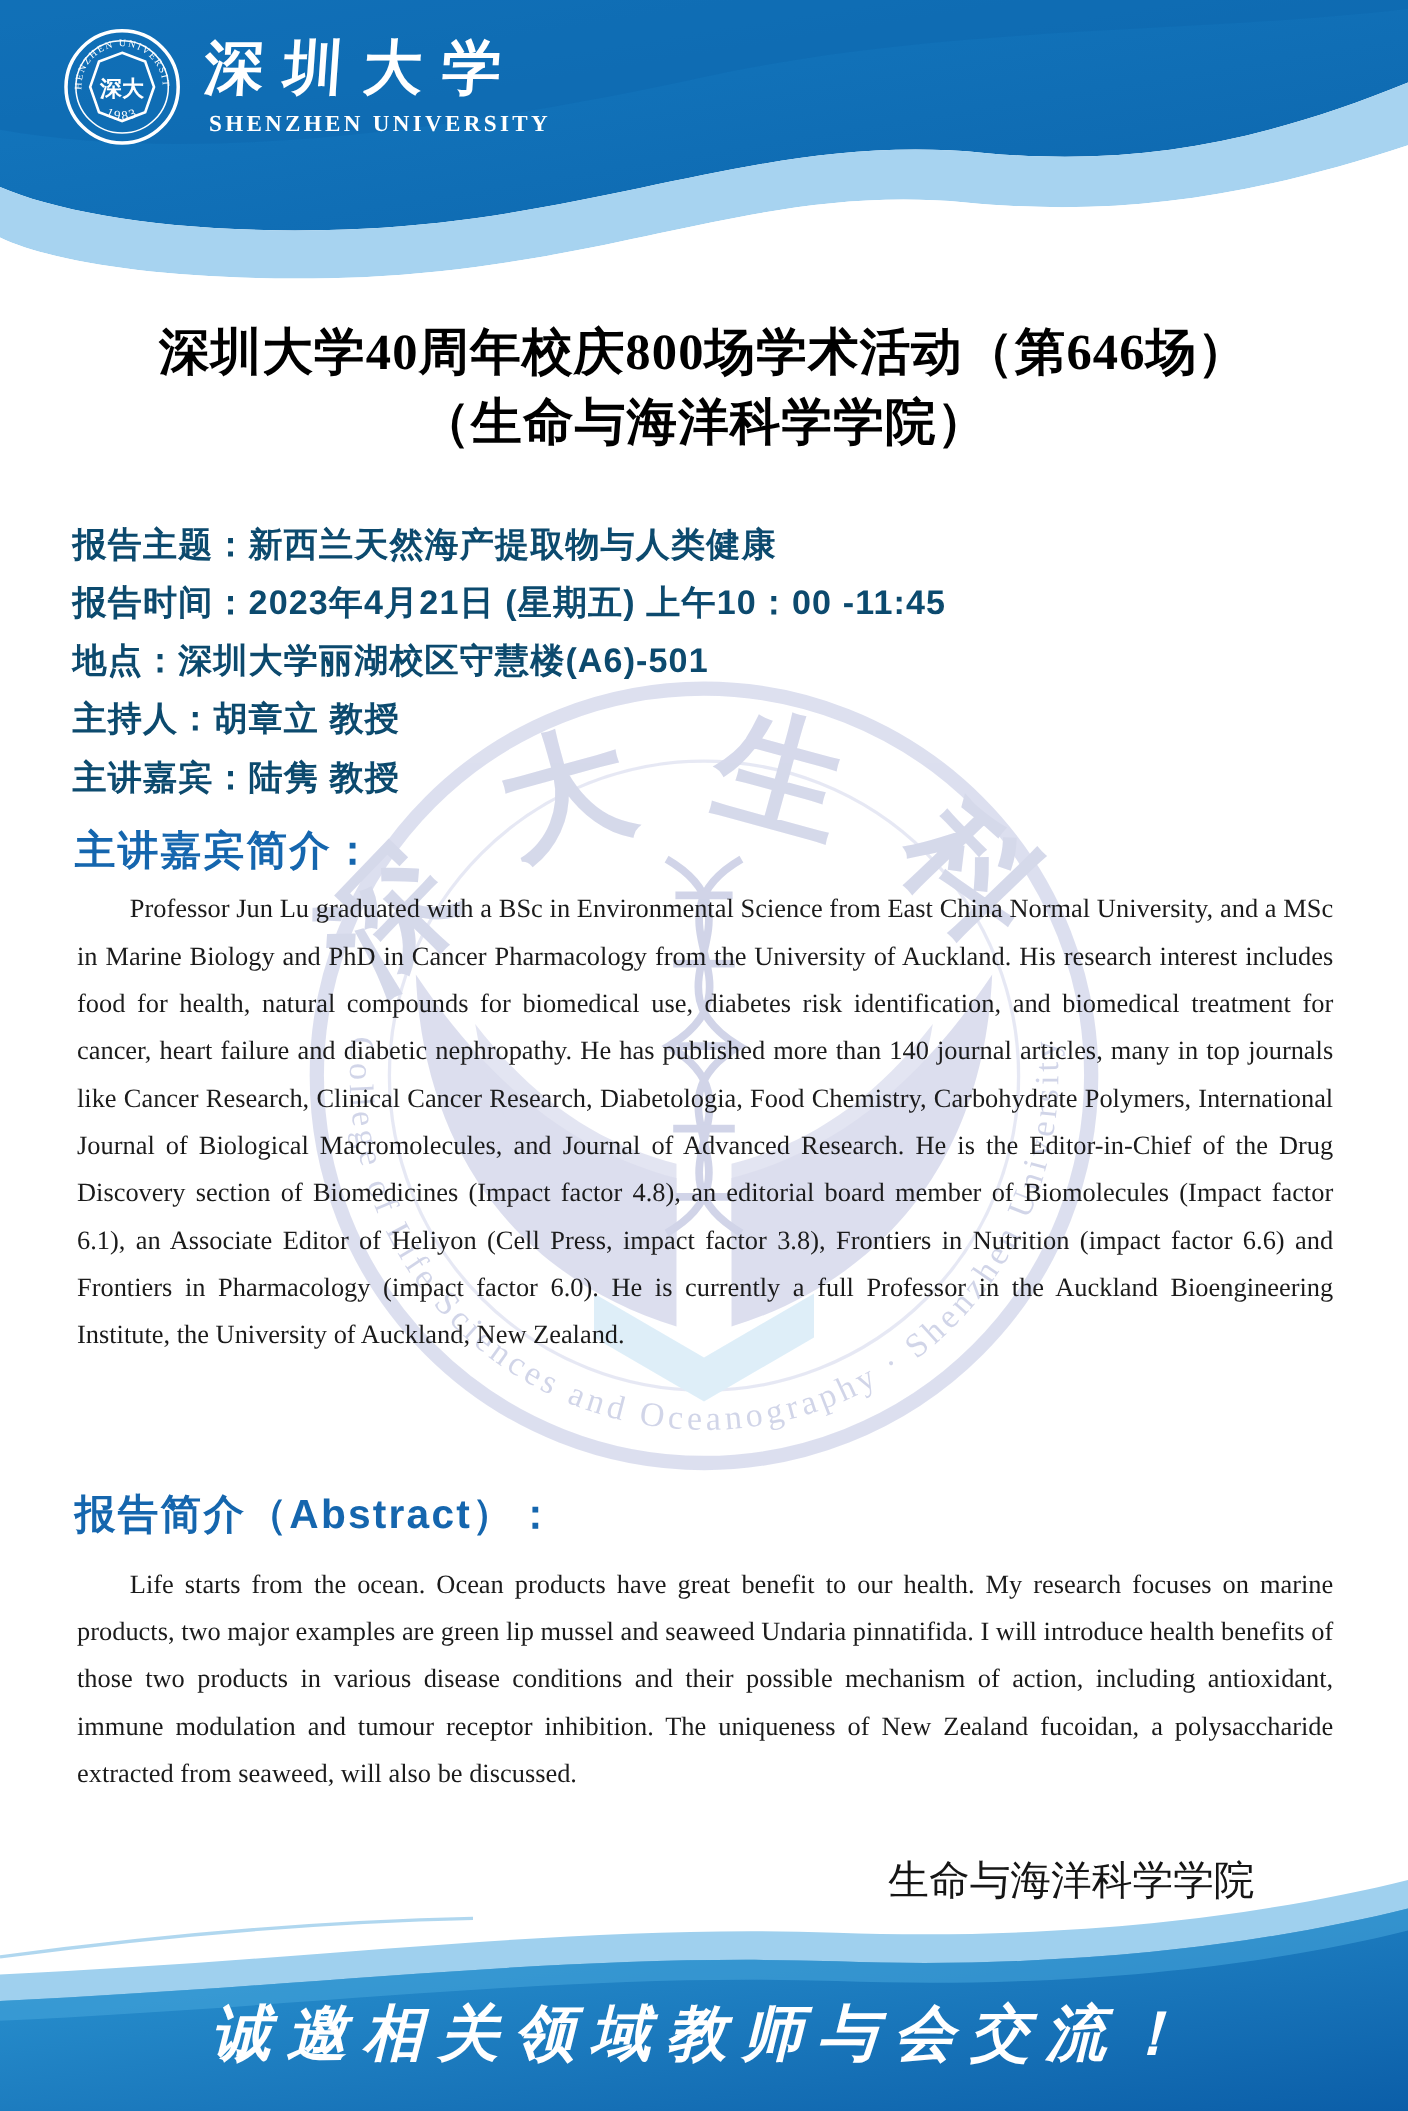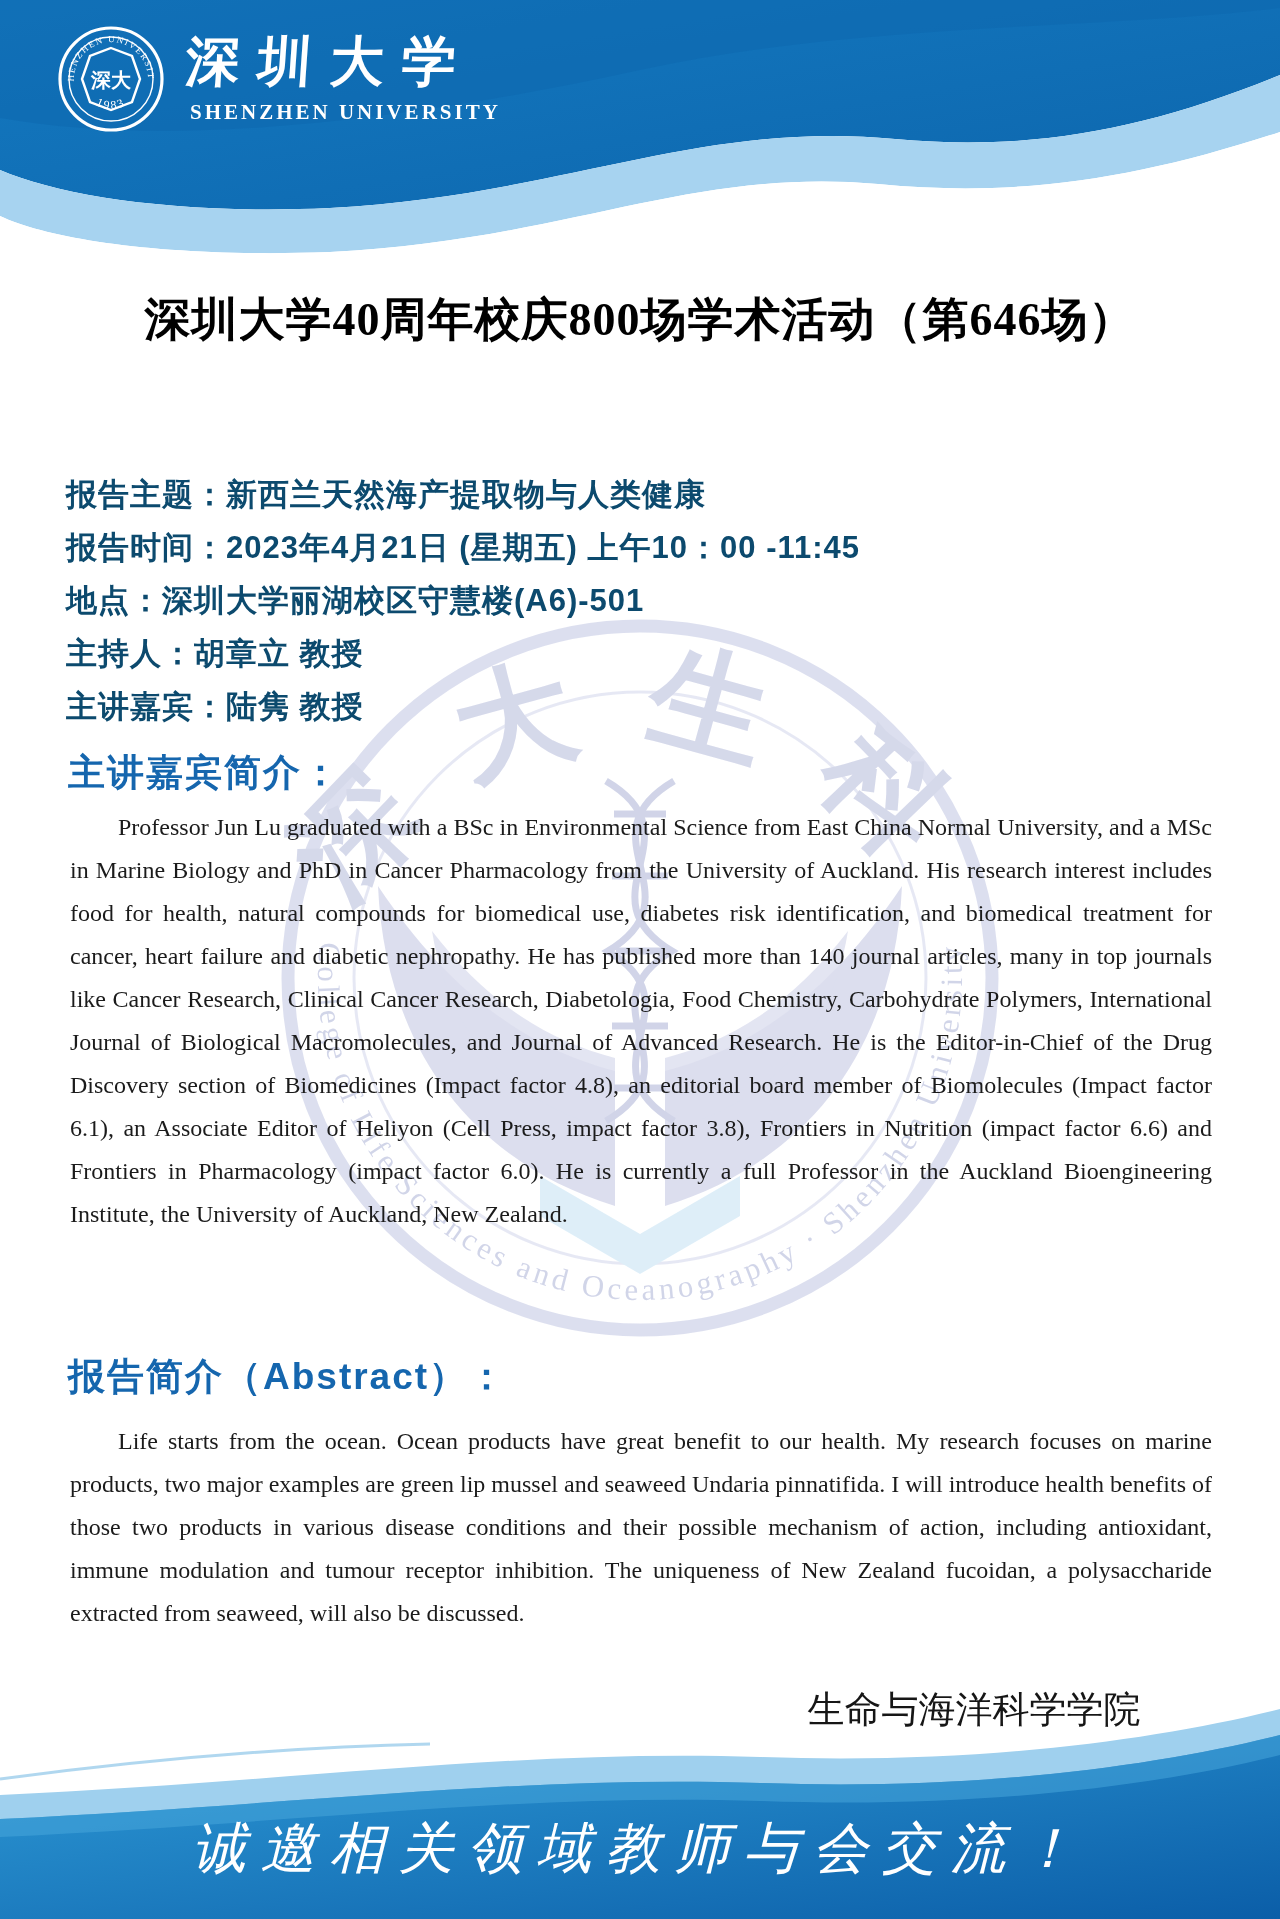--- a/index.html
+++ b/index.html
@@ -52,21 +52,21 @@
   .signature{
     position:absolute;top:1682px;right:126px;width:360px;text-align:center;
     font-size:37px;line-height:55px;color:#161616;z-index:2;
   }
   
   .watermark-svg{position:absolute;top:566px;left:0;width:1280px;height:790px;z-index:1;pointer-events:none;}
   
   .footer-bg{position:absolute;left:0;bottom:0;width:1280px;height:222px;display:block;}
   .footer-slogan{
     position:absolute;top:1812px;left:0;width:1280px;text-align:center;z-index:3;
-    font-family:"DejaVu Serif", serif;font-style:italic;font-weight:normal;
+    font-family:"DejaVu Serif", serif;font-style:italic;font-weight:bold;
     font-size:55px;color:#ffffff;letter-spacing:14px;
   }
   .seal-ring-text{font-size:9px;fill:#fff;letter-spacing:1.6px;font-family:"Liberation Serif",serif;}
   .seal-year{font-size:12px;fill:#fff;font-family:"Liberation Serif",serif;letter-spacing:2px;}
   .seal-center{font-size:20px;fill:#fff;font-family:"Liberation Serif",serif;font-weight:bold;}
   .wm-cn{font-family:"Liberation Serif",serif;font-weight:bold;font-size:118px;letter-spacing:58px;fill:#99a1cd;}
   .wm-en{font-family:"Liberation Serif",serif;font-size:31px;letter-spacing:4px;fill:#8f98c8;}
 </style>
 </head>
 <body>
@@ -137,20 +137,21 @@
         <line x1="612" y1="460" x2="668" y2="460"></line>
         <line x1="614" y1="522" x2="666" y2="522"></line>
       </g>
 
       <path d="M540,610 L640,668 L740,610 L740,650 L640,708 L540,650 Z" fill="#aed6ef"></path>
     </g>
   </svg>
 
   <div class="title-block">
     <div>深圳大学40周年校庆800场学术活动（第646场）</div>
+    <div>（生命与海洋科学学院）</div>
   </div>
 
   <div class="details">
     <div class="detail-line">报告主题：新西兰天然海产提取物与人类健康</div>
     <div class="detail-line">报告时间：2023年4月21日 (星期五) 上午10：00 -11:45</div>
     <div class="detail-line">地点：深圳大学丽湖校区守慧楼(A6)-501</div>
     <div class="detail-line">主持人：胡章立 教授</div>
     <div class="detail-line">主讲嘉宾：陆隽 教授</div>
   </div>
 

